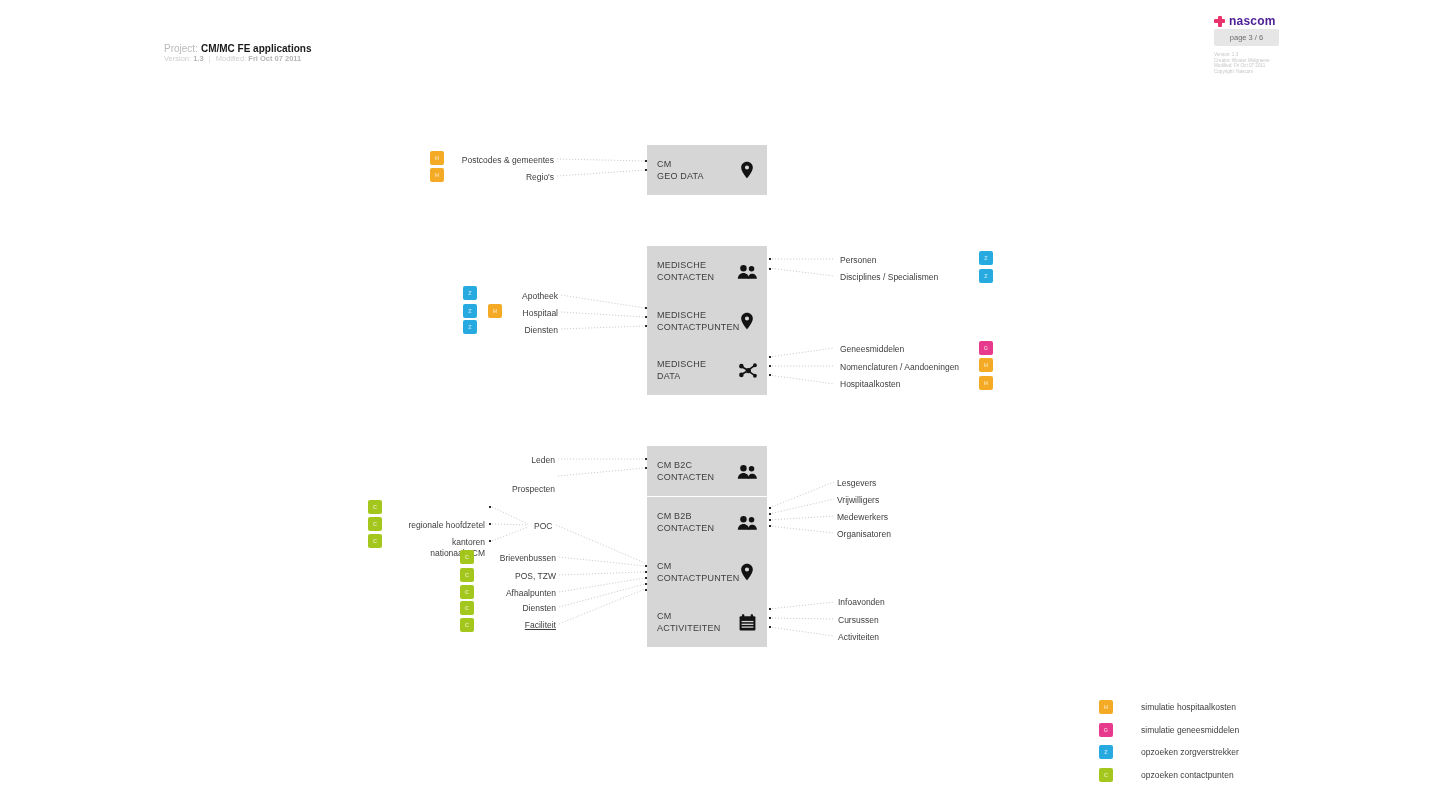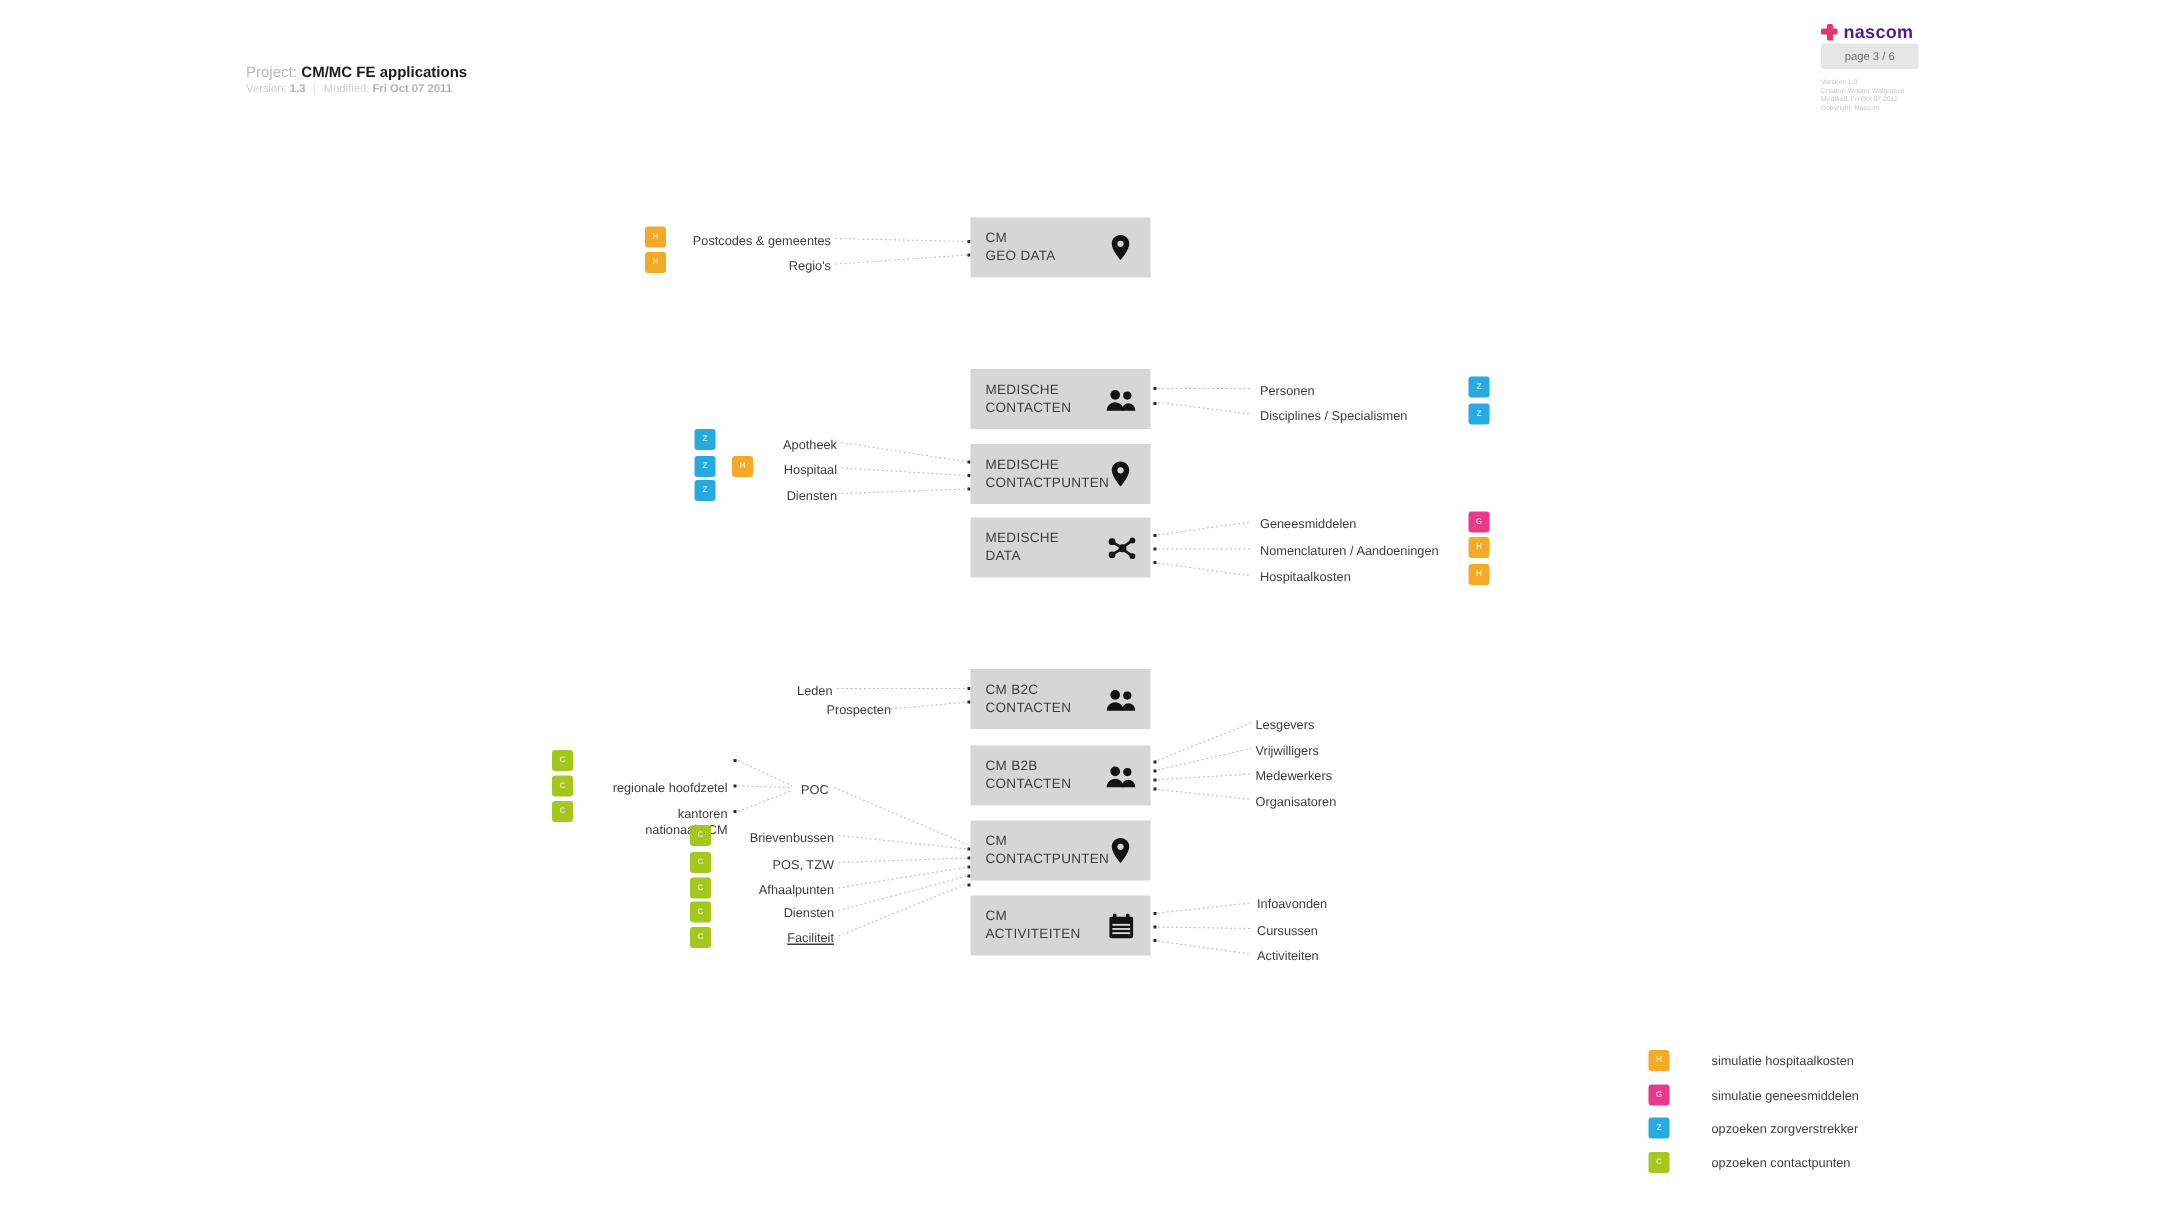--- a/index.html
+++ b/index.html
@@ -36,21 +36,21 @@
   .page-box{
     position:absolute;left:1214px;top:29px;width:65px;height:17px;
     background:#e6e6e6;border-radius:2px;
     display:flex;align-items:center;justify-content:center;
   }
   .page-box span{font-size:7.5px;color:#6d6d6d;}
   .brand-meta{position:absolute;left:1214px;top:52px;font-size:4.6px;line-height:5.6px;color:#c6c6c6;}
 
   
   .ebox{
-    position:absolute;width:120px;height:40px;background:#d6d6d6;
+    position:absolute;width:120px;height:50px;background:#d6d6d6;
     display:flex;align-items:center;
   }
   .ebox .lbl{
     position:absolute;left:10px;top:50%;transform:translateY(-50%);
     font-size:9px;line-height:11.5px;color:#3d3d3d;letter-spacing:.2px;white-space:pre-line;
   }
   .ebox .ico{position:absolute;right:9px;top:50%;transform:translateY(-50%);
     width:22px;height:22px;display:flex;align-items:center;justify-content:center;}
   .ico svg{display:block;fill:#131313;}
 
@@ -250,21 +250,21 @@
       <span>G</span>
     </div>
   <div class="badge b-h" style="left:979px;top:358px;">
       <span>H</span>
     </div>
   <div class="badge b-h" style="left:979px;top:376px;">
       <span>H</span>
     </div>
 
   <div class="leaf r" style="left:555px;top:455px;">Leden</div>
-  <div class="leaf r" style="left:555px;top:468px;margin-left:39px;">Prospecten</div>
+  <div class="leaf r" style="left:555px;top:484px;">Prospecten</div>
   <div class="dot" style="left:645px;top:458px;"></div>
   <div class="dot" style="left:645px;top:467px;"></div>
   <div class="ebox" style="left:647px;top:446px;">
     <div class="lbl">CM B2C
 CONTACTEN</div>
     <div class="ico">
       <svg viewBox="0 0 26 20" width="21" height="17">
           <circle cx="8" cy="6" r="4"></circle>
           <circle cx="18" cy="6.5" r="3.4"></circle>
           <path d="M1 19c0-4 3.2-7 7-7s7 3 7 7z"></path>

